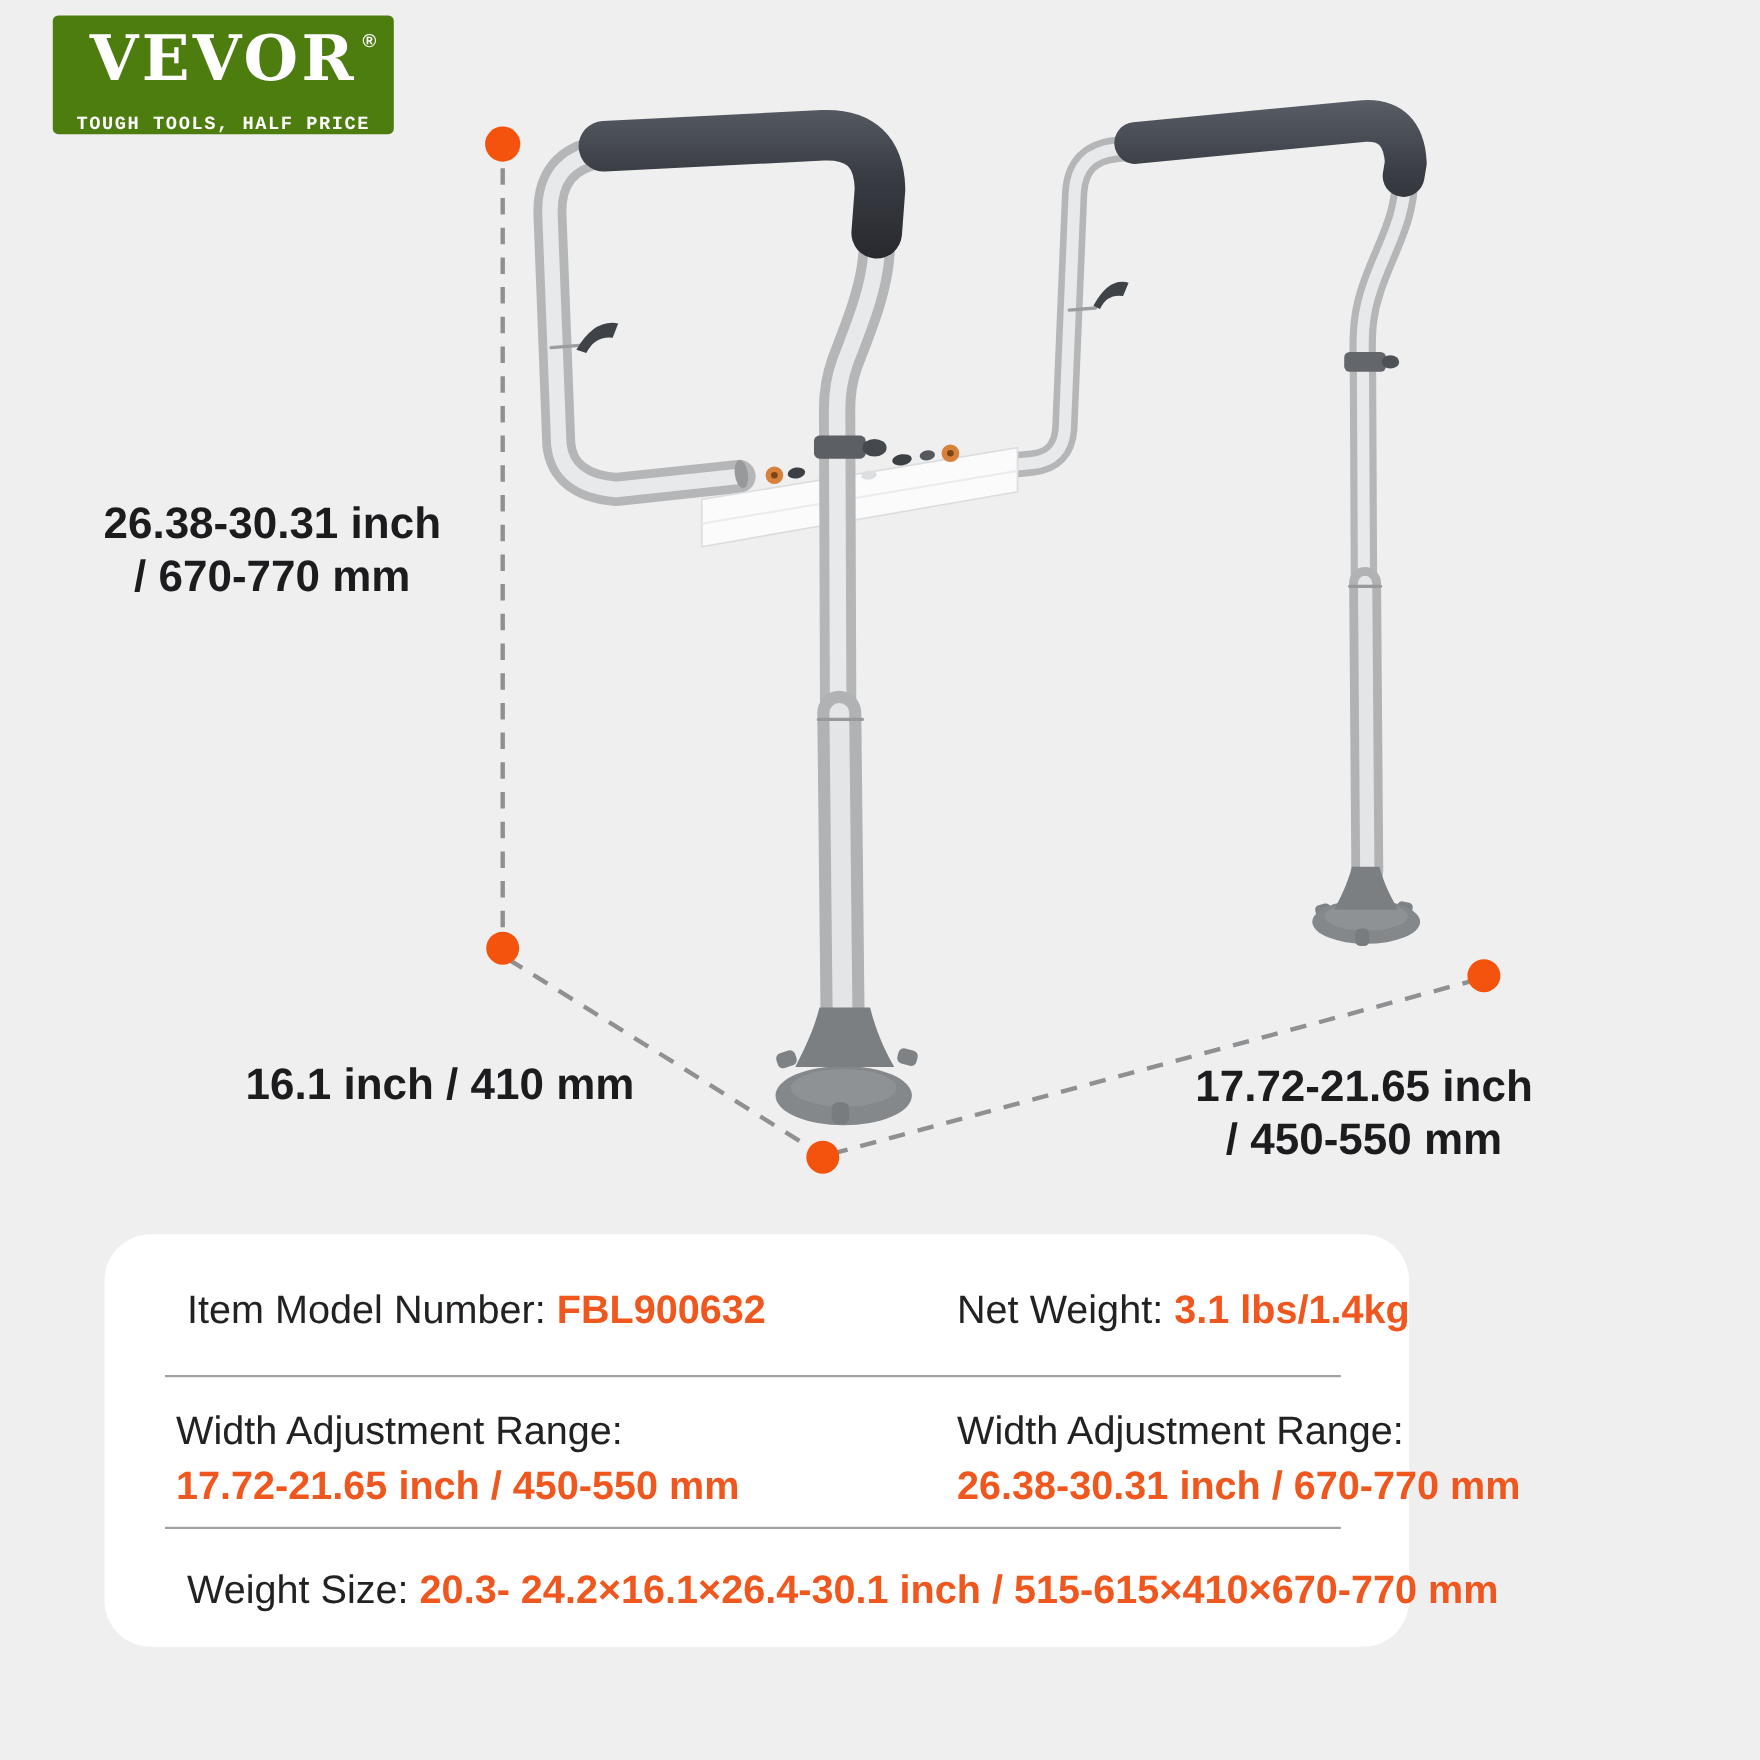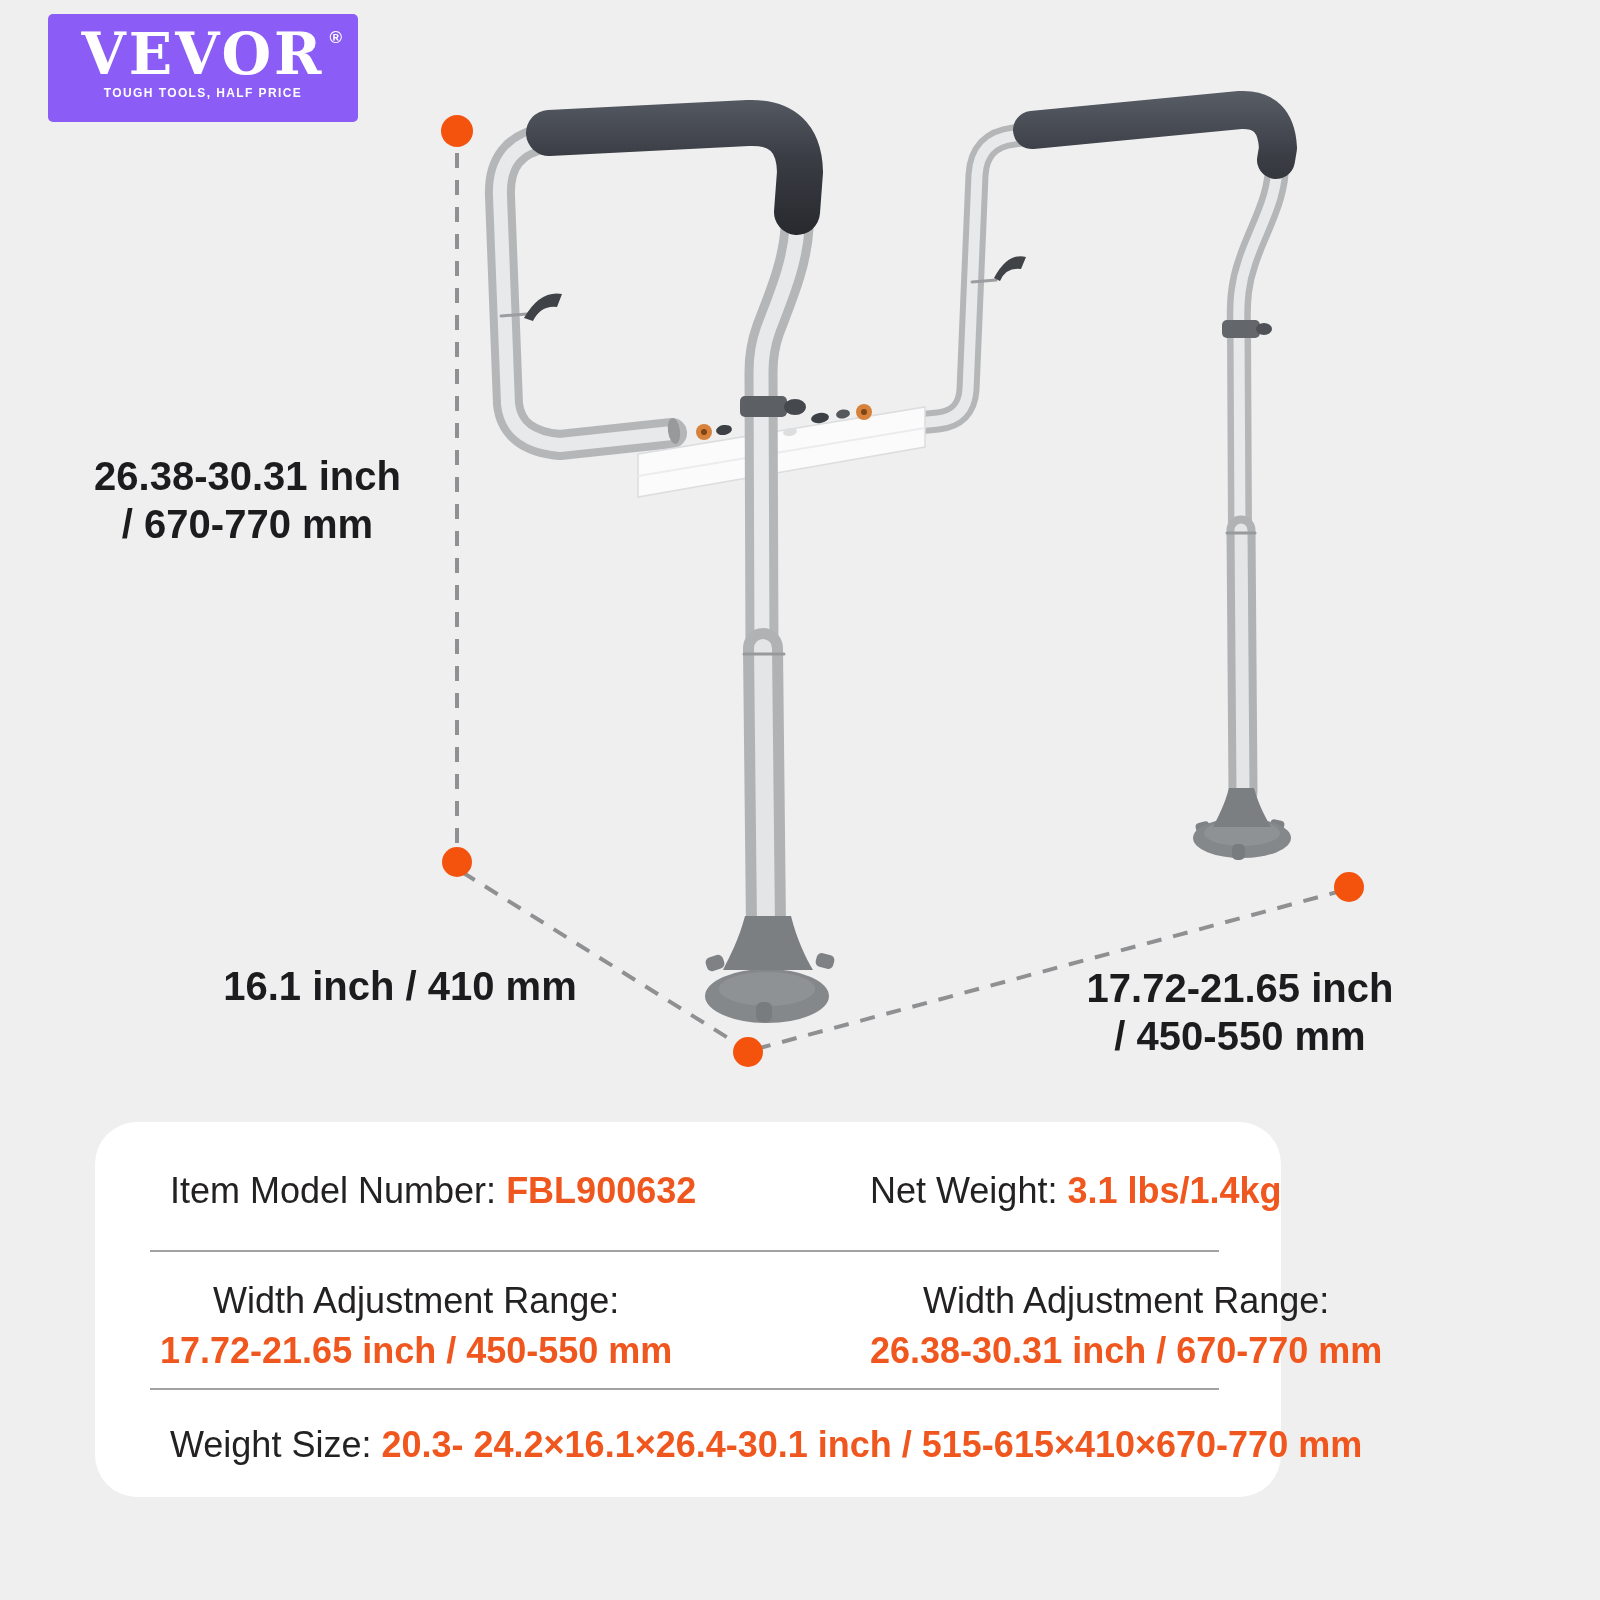--- a/index.html
+++ b/index.html
@@ -5,49 +5,49 @@
   html,body{margin:0;padding:0;}
   .stage{
     position:relative;width:1600px;height:1600px;
     background:#EFEFF0;overflow:hidden;
     font-family:"Liberation Sans", sans-serif;
     color:#1c1c1e;
   }
   
   .logo{
     position:absolute;left:48px;top:14px;width:310px;height:108px;
-    background:#8b5cf6;border-radius:5px;text-align:center;
+    background:#4d7c0f;border-radius:5px;text-align:center;
   }
   .logo .wordmark{
     display:block;margin-top:10px;
     font-family:"DejaVu Serif", serif;font-weight:800;
     font-size:57px;line-height:60px;letter-spacing:3px;color:#ffffff;
   }
   .logo .reg{
     position:absolute;top:14px;right:16px;
     font-size:17px;font-weight:700;color:#ffffff;font-family:"Liberation Sans",sans-serif;
   }
   .logo .tagline{
-    display:block;margin-top:2px;
-    font-size:12px;font-weight:700;letter-spacing:1.4px;color:#ffffff;
+    display:block;margin-top:20px;
+    font-size:17px;font-weight:700;letter-spacing:1.4px;color:#ffffff;font-family:Liberation Mono, monospace;
   }
   
   .dim{
     position:absolute;text-align:center;
     font-size:40px;font-weight:700;line-height:48px;color:#1c1c1e;
   }
   .dim-height{left:50px;top:452px;width:395px;}
   .dim-depth{left:170px;top:962px;width:460px;}
   .dim-width{left:1035px;top:964px;width:410px;}
   
   .art{position:absolute;left:0;top:0;width:1600px;height:1600px;}
   
   .spec-panel{
     position:absolute;left:95px;top:1122px;width:1186px;height:375px;
-    background:#ffffff;border-radius:42px;text-align:center;
+    background:#ffffff;border-radius:42px;
   }
   .spec-row{position:absolute;font-size:36px;line-height:50px;white-space:nowrap;}
   .spec-label{color:#232122;font-weight:400;white-space:pre;}
   .spec-value{color:#F0571E;font-weight:700;white-space:pre;}
   .r1l{left:75px;top:44px;}
   .r1r{left:775px;top:44px;}
   .r2l{left:65px;top:154px;}
   .r2r{left:775px;top:154px;}
   .r3 {left:75px;top:298px;}
   .divider{

